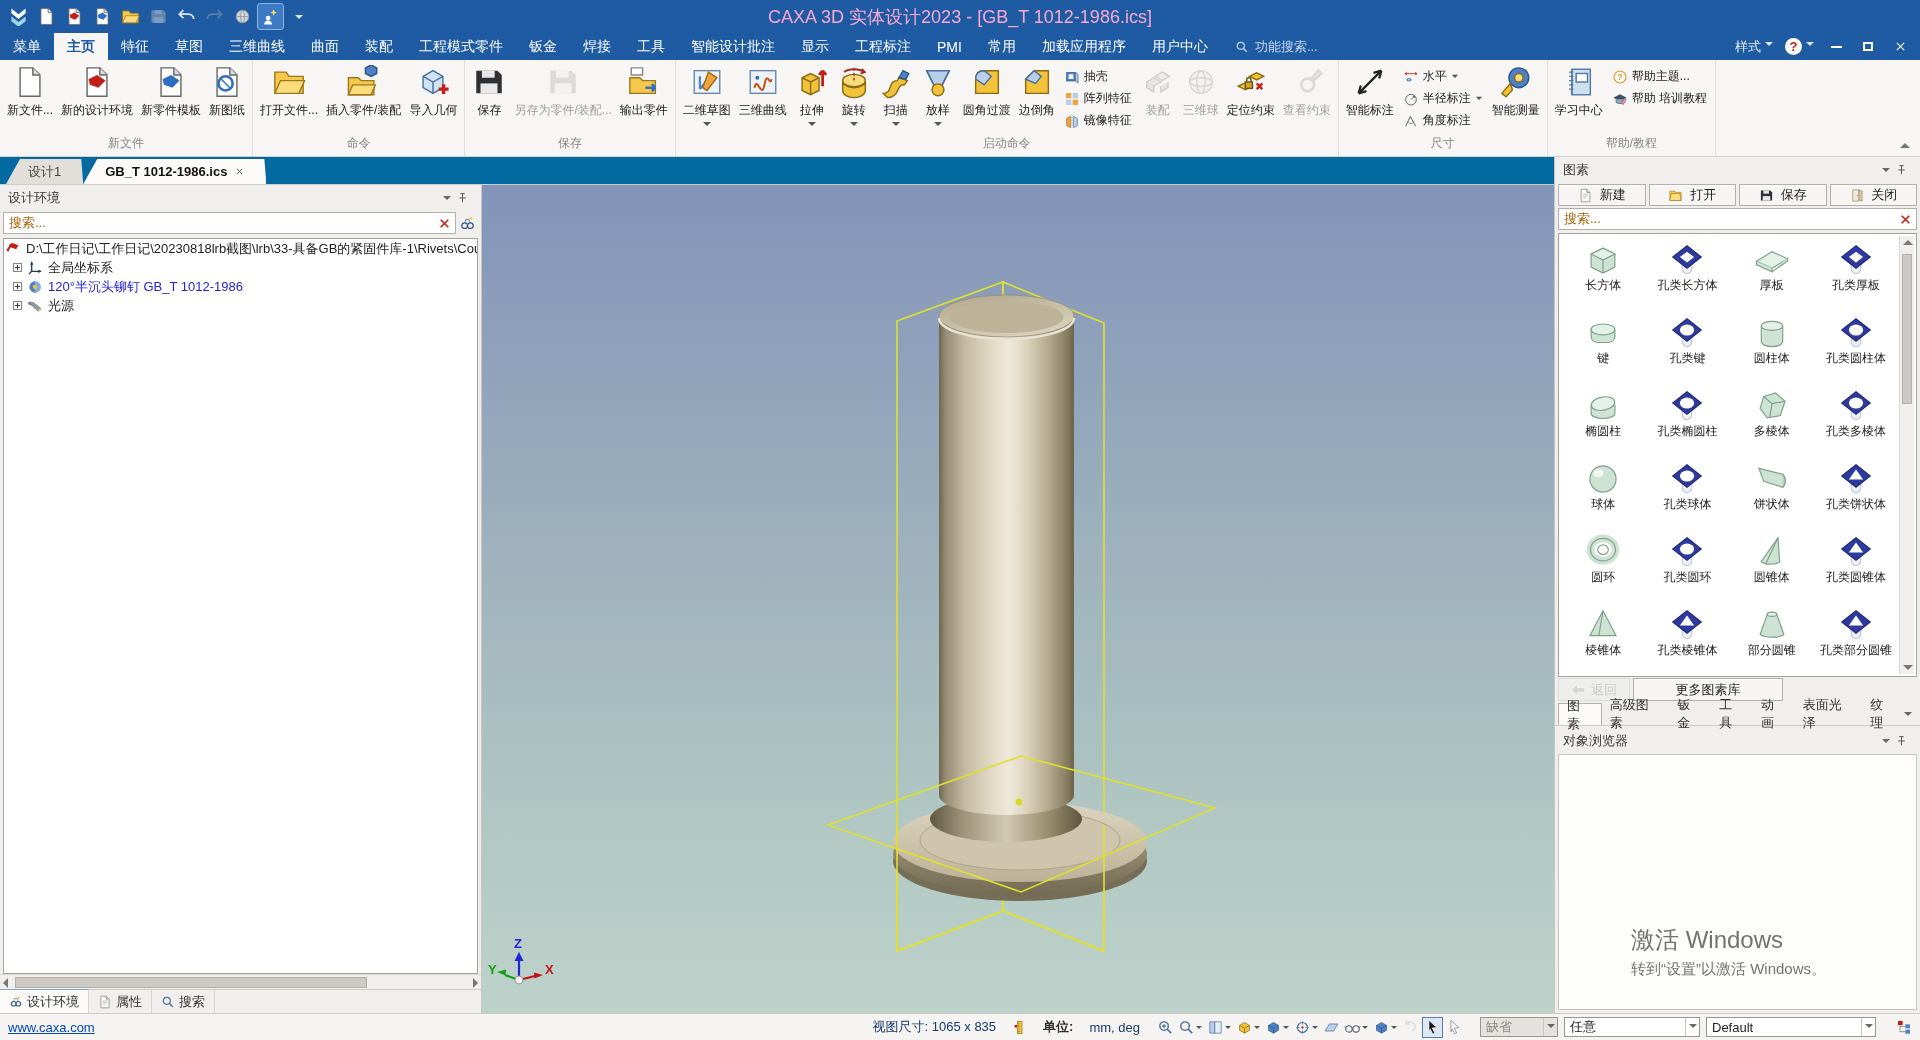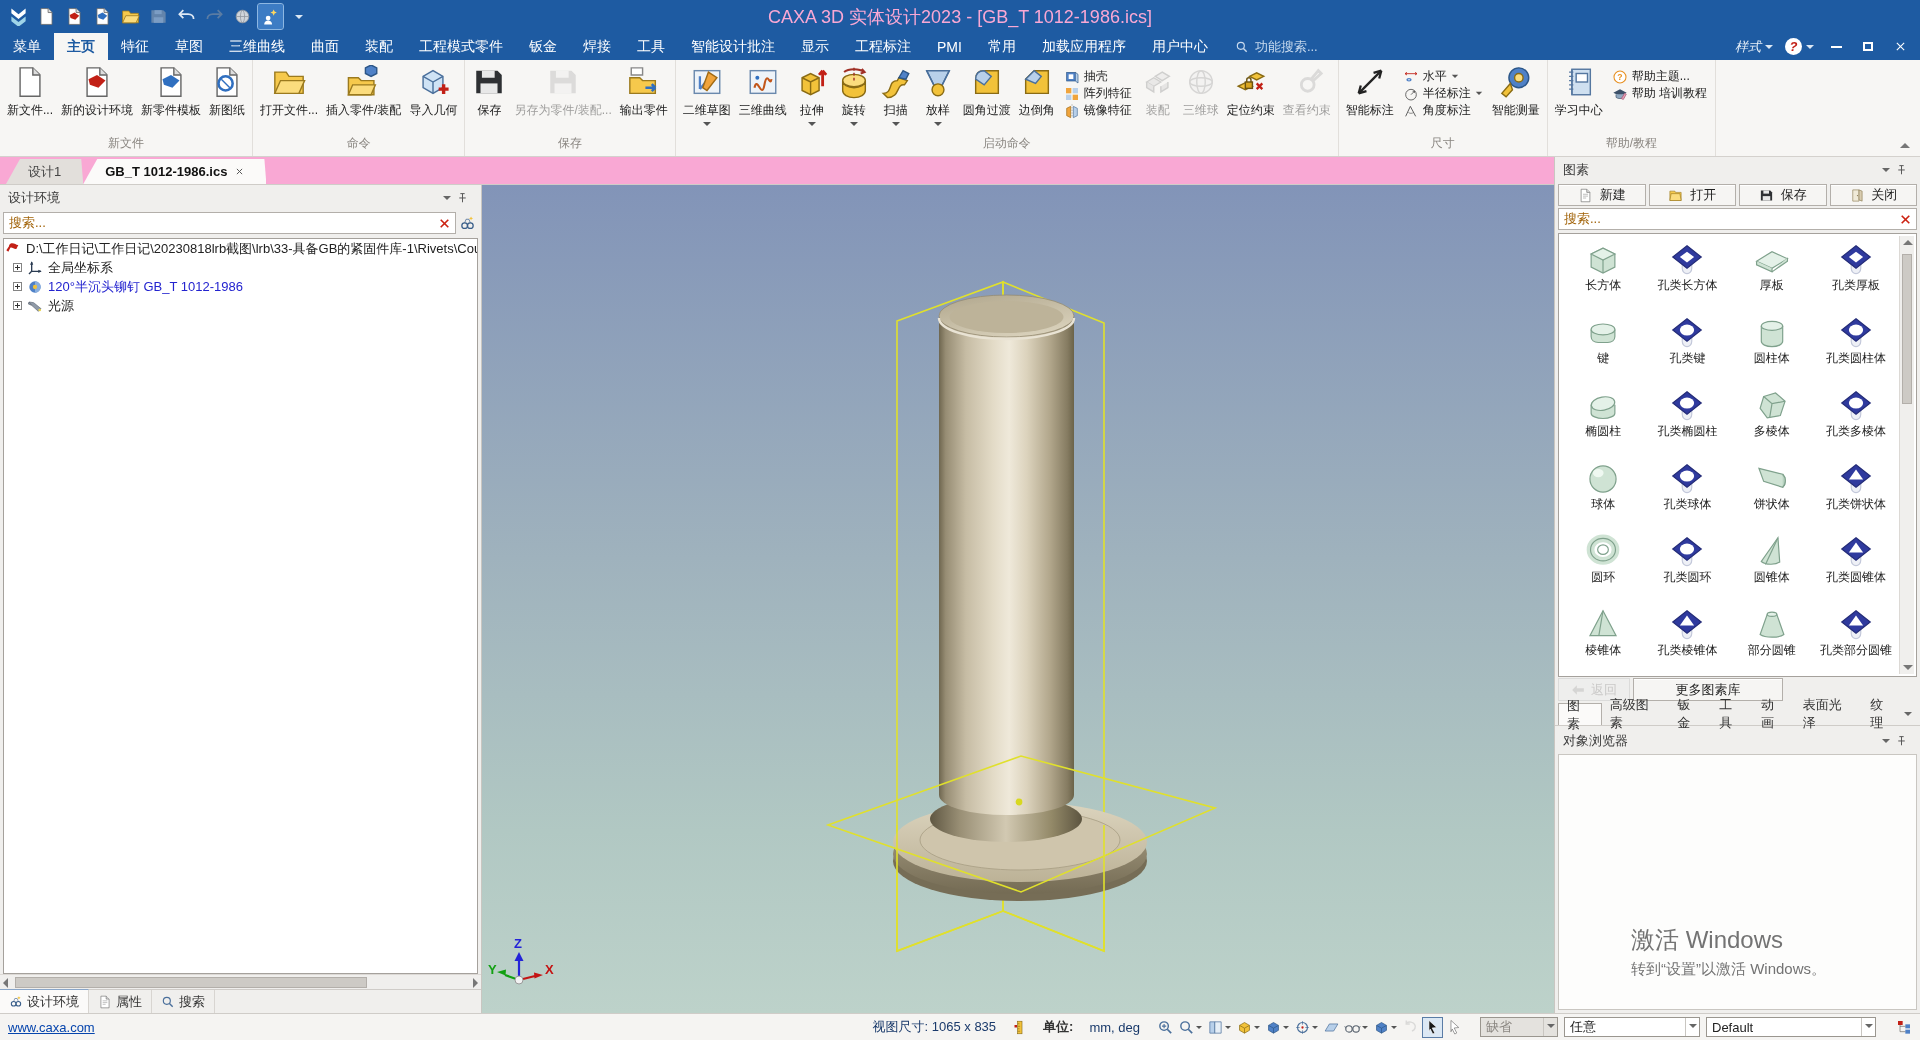--- a/index.html
+++ b/index.html
@@ -14,43 +14,43 @@
   .qbtn.hl{background:#3d7cc4;outline:1px solid #8db7e2;}
   .qbtn.dis{opacity:.45;}
   .apptitle{position:absolute;left:0;right:0;text-align:center;color:#f9a8d4;font-size:18px;pointer-events:none;}
 
   
   .menubar{position:absolute;top:33px;left:0;right:0;height:27px;background:#1e5ba2;display:flex;align-items:stretch;color:#fff;}
   .mtab{display:flex;align-items:center;padding:0 13px;font-size:14px;cursor:default;white-space:nowrap;}
   .mtab.active{background:#f7f6f4;color:#1e5ba2;font-weight:bold;}
   .msearch{display:flex;align-items:center;gap:6px;margin-left:14px;color:#c8daee;font-size:13px;}
   .mright{margin-left:auto;display:flex;align-items:center;gap:12px;padding-right:10px;color:#e8f0f8;}
-  .stylebtn{display:flex;align-items:center;gap:4px;font-size:13px;font-style:italic;}
+  .stylebtn{display:flex;align-items:flex-start;gap:4px;font-size:13px;}
   .helpq{width:17px;height:17px;border-radius:50%;background:#fff;color:#c22016;font-weight:bold;font-size:13px;display:flex;align-items:center;justify-content:center;}
   .winbtn{display:flex;align-items:center;justify-content:center;width:20px;height:20px;}
   .wmin{width:11px;height:2px;background:#fff;}
   .wmax{width:10px;height:9px;border:2px solid #fff;}
   .chevw{width:0;height:0;border:4px solid transparent;border-top-color:#dce8f4;margin-top:4px;}
   .chev{width:0;height:0;border:4px solid transparent;border-top-color:#555;margin-top:3px;}
 
   
   .ribbon{position:absolute;top:60px;left:0;right:0;height:97px;background:#f7f6f4;border-bottom:1px solid #d4d1cd;display:flex;align-items:stretch;}
   .rgroup{display:flex;flex-direction:column;border-right:1px solid #e2dfdb;padding:2px 3px 0;}
   .ritems{flex:1;display:flex;align-items:flex-start;}
   .rbtn{display:flex;flex-direction:column;align-items:center;padding:3px 4px 0;cursor:default;}
   .rbtn .rlbl{font-size:12px;white-space:nowrap;margin-top:3px;}
-  .rstack{display:flex;flex-direction:column;justify-content:flex-start;padding:6px 5px 0;}
+  .rstack{display:flex;flex-direction:column;justify-content:flex-start;gap:5px;padding:6px 5px 0;}
   .sbtn{display:flex;align-items:center;gap:4px;font-size:12px;white-space:nowrap;}
   .rlabel{text-align:center;font-size:12px;color:#8a8681;padding:3px 0 4px;}
   .dis{opacity:.42;filter:grayscale(1);}
   .rfill{flex:1;}
   .collapse-chev{position:absolute;right:10px;bottom:8px;width:0;height:0;border:5px solid transparent;border-bottom-color:#777;}
 
   
-  .doctabs{position:absolute;top:157px;left:0;width:1554px;height:28px;background:#f9a8d4;border-bottom:1px solid #cfccc8;display:flex;align-items:flex-end;padding-left:6px;}
+  .doctabs{position:absolute;top:157px;left:0;width:1554px;height:28px;background:#0369a1;border-bottom:1px solid #cfccc8;display:flex;align-items:flex-end;padding-left:6px;}
   .dtab{position:relative;height:25px;display:flex;align-items:center;gap:8px;padding:0 22px;font-size:13px;background:#e2dfdb;color:#444;clip-path:polygon(14px 0,calc(100% - 2px) 0,100% 100%,0 100%);}
   .dtab.active{background:#fbfaf9;font-weight:bold;color:#111;}
 
   
   .phead{height:26px;display:flex;align-items:center;padding:0 8px;color:#3a3a3a;font-size:13px;}
   .phead .sp{flex:1;}
   .dd-black{width:0;height:0;border:4px solid transparent;border-top-color:#666;margin-top:4px;}
   .searchrow{display:flex;align-items:center;margin:0 3px;height:24px;}
   .sbox{flex:1;height:22px;background:#fff;border:1px solid #b3afaa;display:flex;align-items:center;}
   .sbox .ph{flex:1;color:#a16207;padding-left:5px;font-size:13px;}

